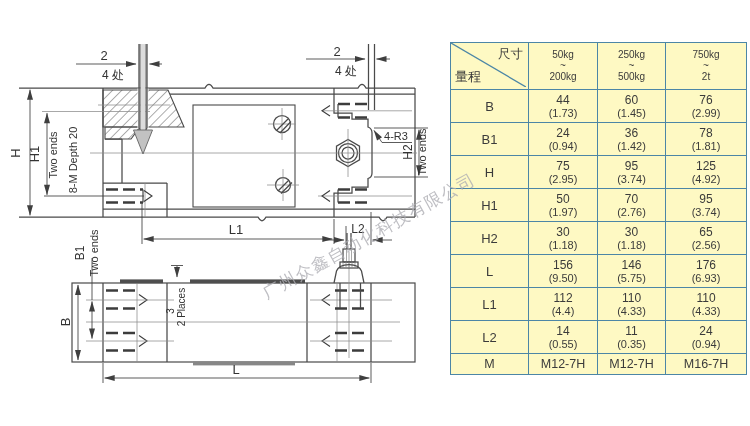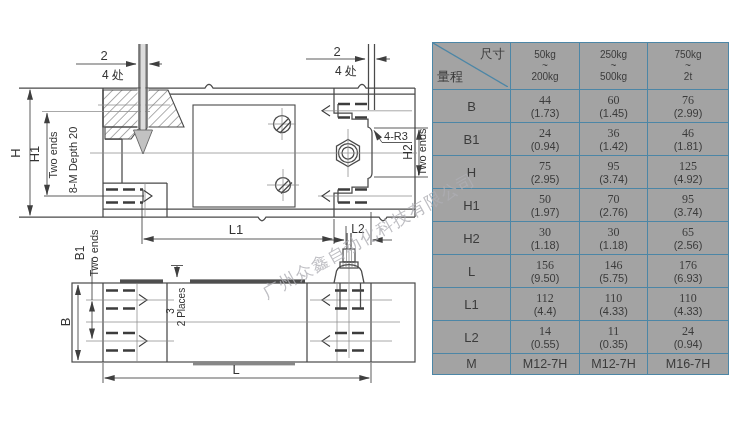--- a/index.html
+++ b/index.html
@@ -1,34 +1,34 @@
 <!DOCTYPE html>
 <html><head>
 <meta charset="utf-8">
 <style>
   html,body{margin:0;padding:0;background:#ffffff;}
   .stage{position:relative;width:750px;height:426px;background:#ffffff;overflow:hidden;
          font-family:"Liberation Sans","DejaVu Sans",sans-serif;color:#3a3a3a;}
   .drawing-svg{position:absolute;left:0;top:0;}
   
-  .dim-table{position:absolute;left:432px;top:42px;width:296px;border-collapse:collapse;
-             table-layout:fixed;background:#a3a3a3;}
+  .dim-table{position:absolute;left:450px;top:42px;width:296px;border-collapse:collapse;
+             table-layout:fixed;background:#fef9c3;}
   .dim-table td{border:1.6px solid #4c86a6;text-align:center;vertical-align:middle;
                 padding:0;color:#3b3b3b;}
   .dim-table tr.hdr td{height:46px;}
   .dim-table tr.row td{height:32px;}
   .dim-table tr.mrow td{height:20px;font-size:12.5px;}
   .corner{position:relative;}
   .corner svg{position:absolute;left:0;top:0;}
   .c-tr{position:absolute;right:5px;top:3px;font-size:12.5px;}
   .c-bl{position:absolute;left:4px;bottom:3px;font-size:13px;}
   .cap-top,.cap-bot{font-size:10px;line-height:14px;}
   .cap-mid{font-size:10px;line-height:8px;}
   .lbl{font-size:13px;}
-  .mm{font-size:12px;line-height:13px;font-family:Liberation Serif, serif;}
+  .mm{font-size:12px;line-height:13px;}
   .in{font-size:11px;line-height:12px;}
   
   .watermark{position:absolute;left:264px;top:283px;white-space:nowrap;
              font-size:17px;letter-spacing:1.5px;color:#aeaeb4;opacity:.8;
              transform:rotate(-29deg);transform-origin:0 50%;z-index:6;pointer-events:none;}
   
   .ln{stroke:#4a4a4a;stroke-width:1.25;fill:none;}
   .thin{stroke:#8b8b8b;stroke-width:.75;fill:none;}
   .dsh{stroke:#3c3c3c;stroke-width:2.4;fill:none;stroke-dasharray:12 5;}
   .dim{stroke:#3f3f3f;stroke-width:.85;fill:none;}
@@ -253,21 +253,21 @@
       <td class="lbl">B1</td>
       <td>
             <div class="mm">24</div>
             <div class="in">(0.94)</div>
           </td>
       <td>
             <div class="mm">36</div>
             <div class="in">(1.42)</div>
           </td>
       <td>
-            <div class="mm">46</div>
+            <div class="mm">78</div>
             <div class="in">(1.81)</div>
           </td>
     </tr>
     <tr class="row">
       <td class="lbl">H</td>
       <td>
             <div class="mm">75</div>
             <div class="in">(2.95)</div>
           </td>
       <td>

